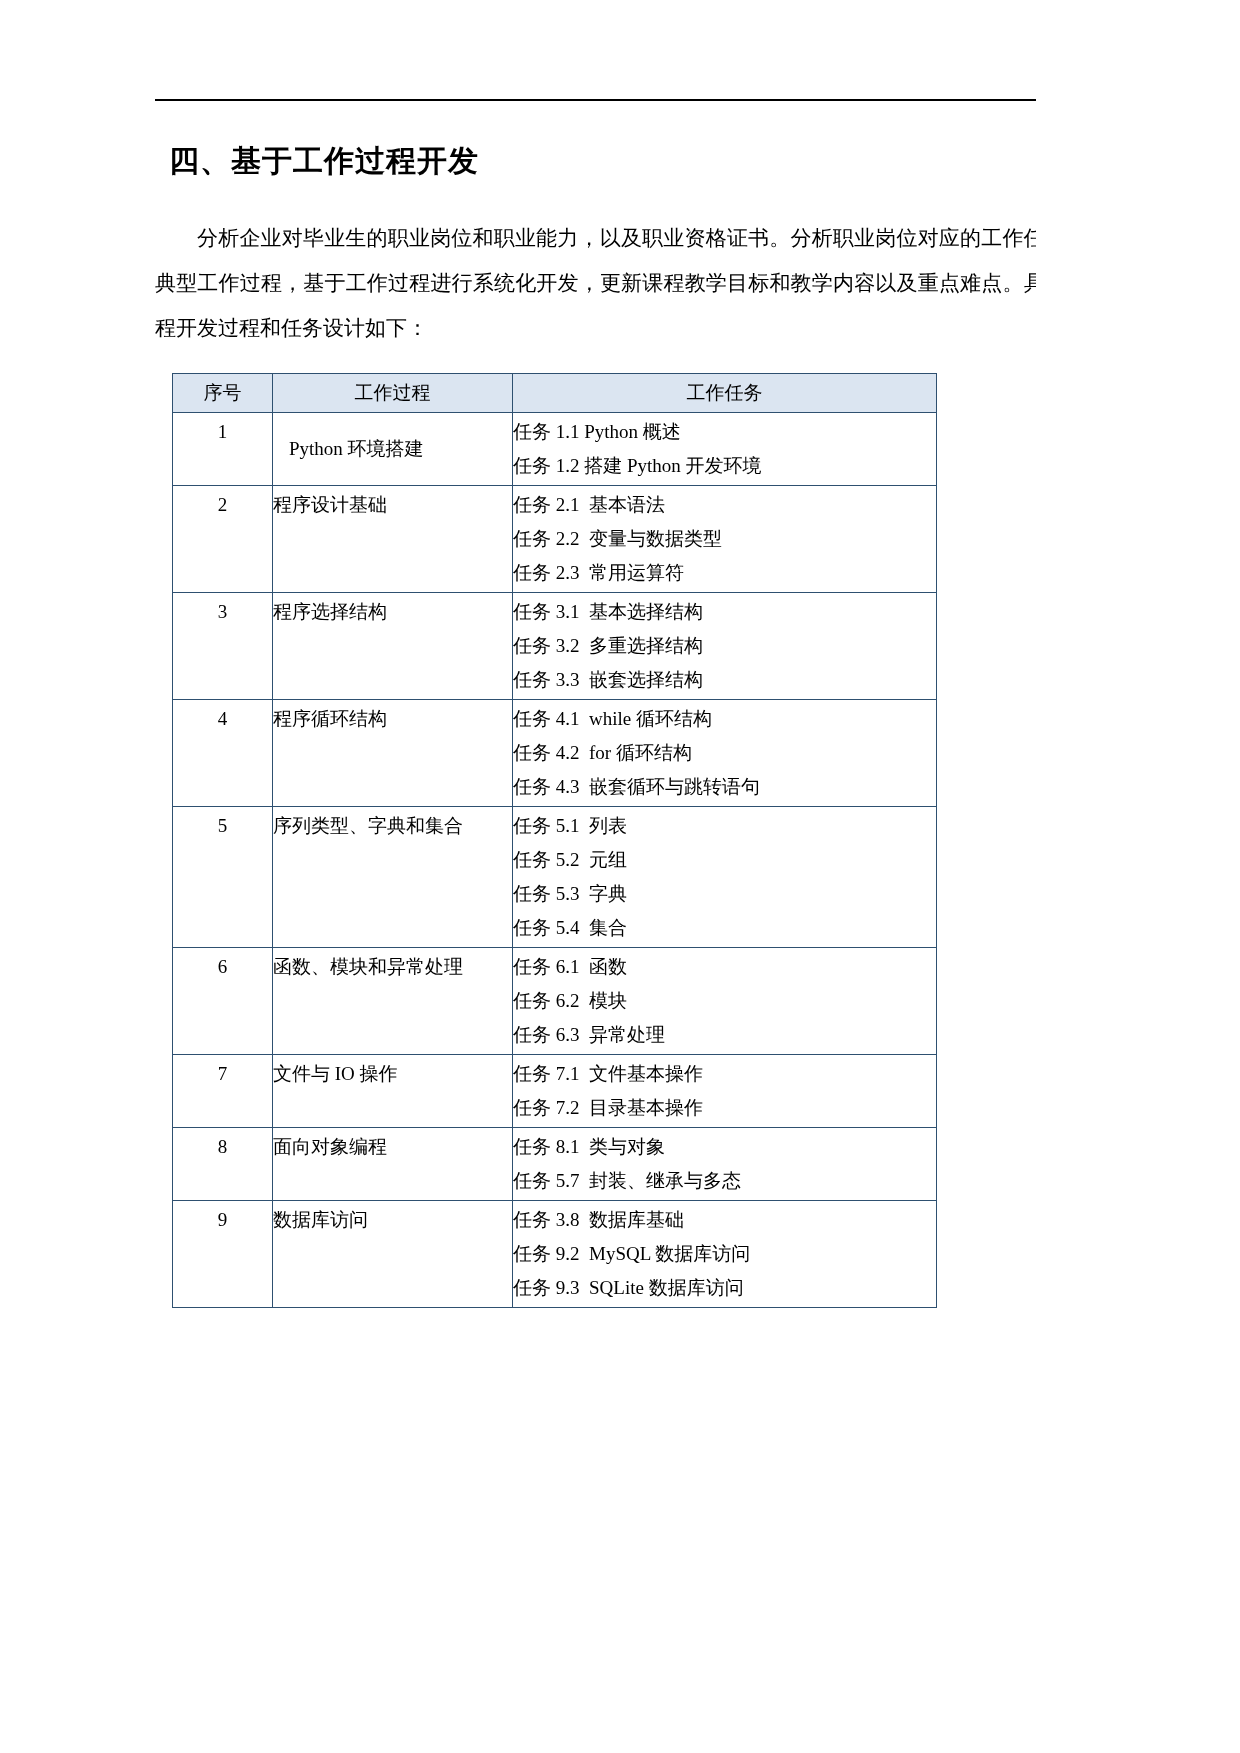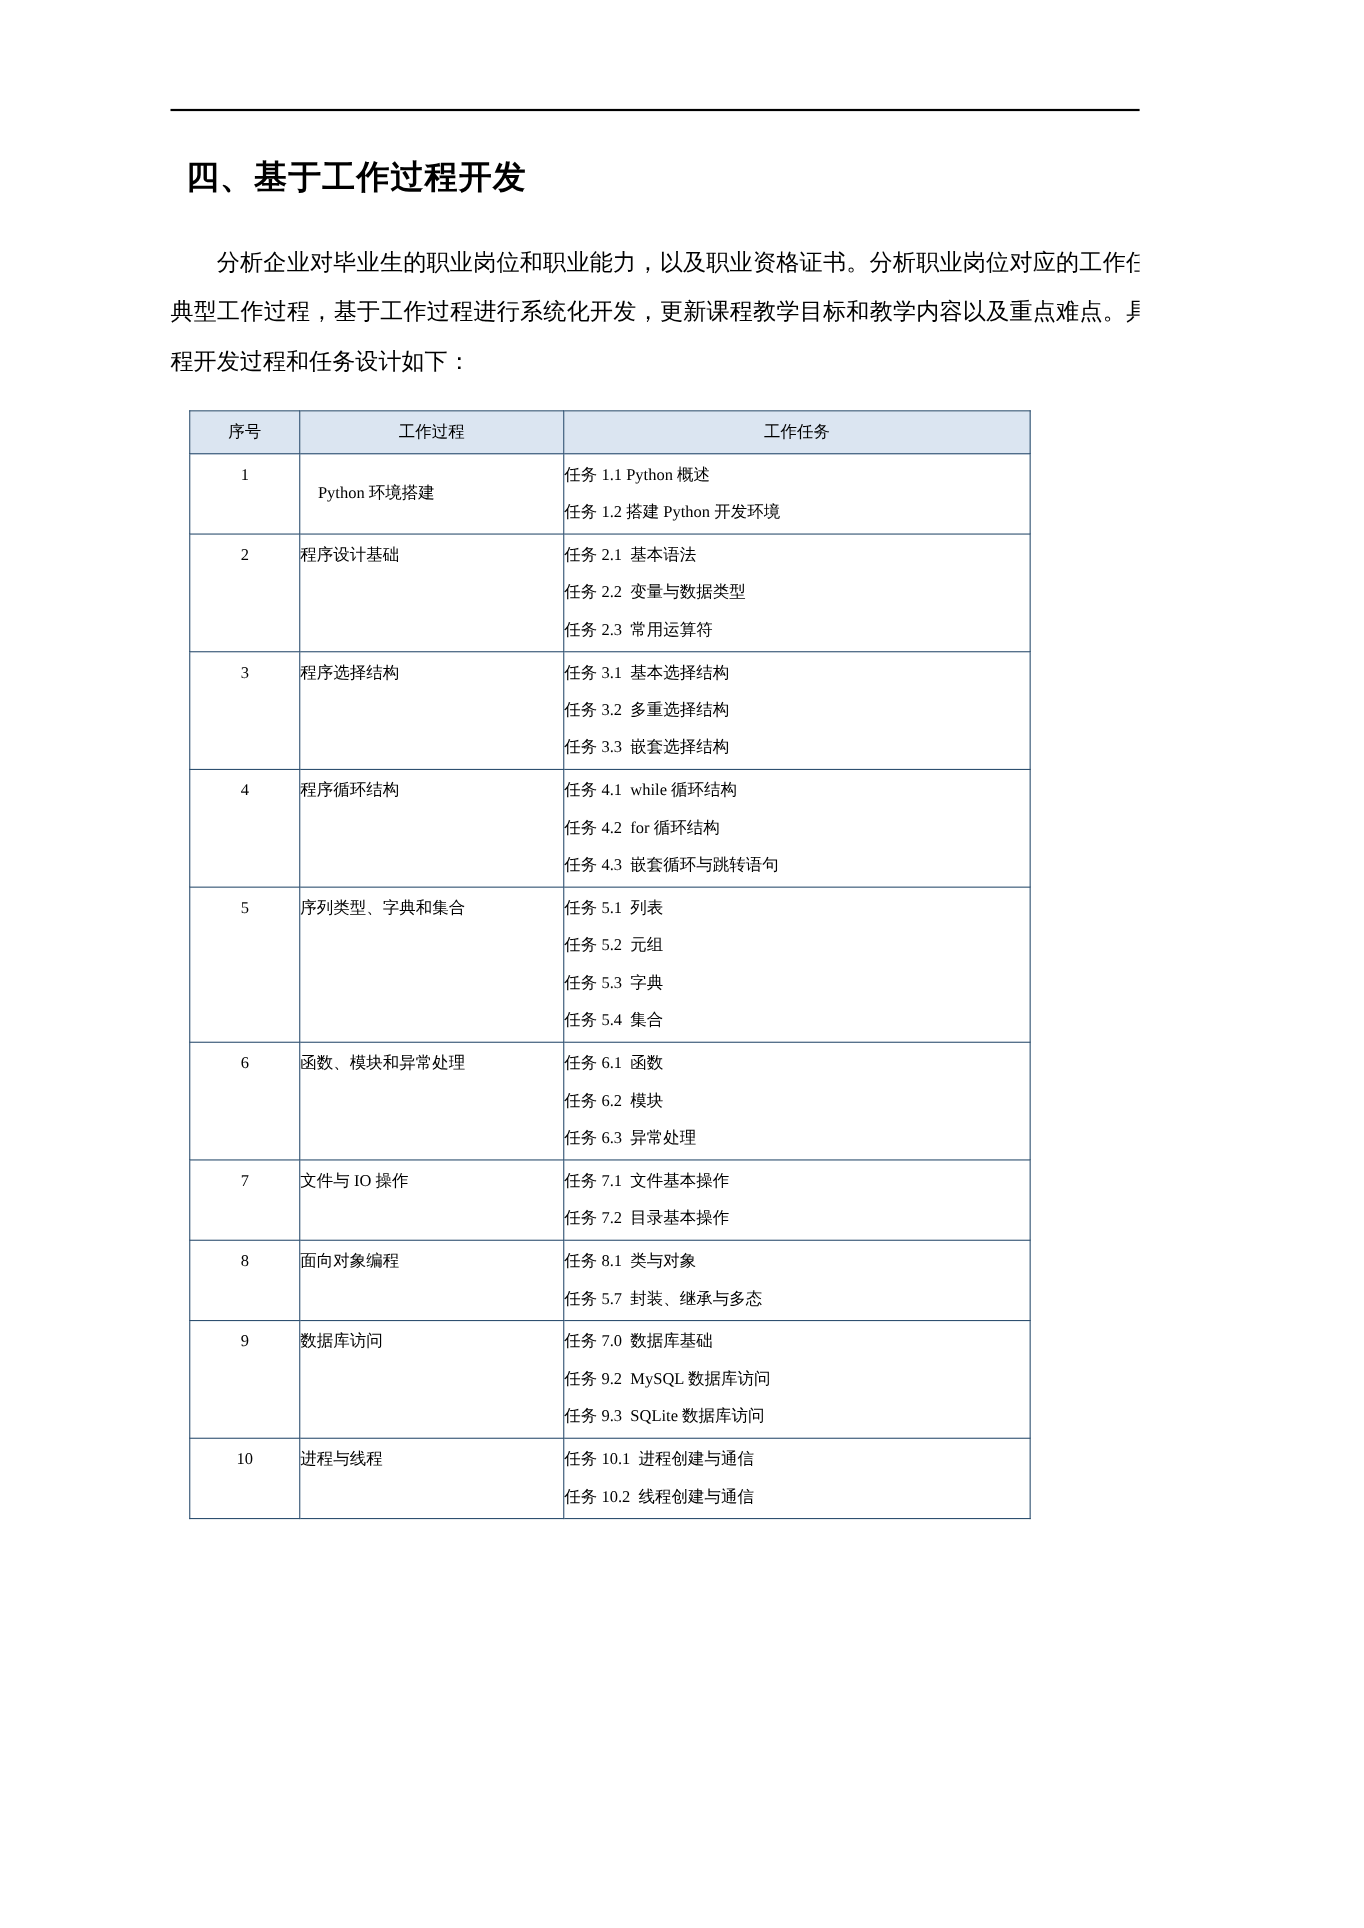--- a/index.html
+++ b/index.html
@@ -47,21 +47,21 @@
     font-size: 21px;
     line-height: 45px;
     text-align: justify;
     text-indent: 2em;
   }
   table.course-table {
     margin: 22px 0 0 17px;
     border-collapse: collapse;
     width: 764px;
     table-layout: fixed;
-    font-size: 15px;
+    font-size: 19px;
   }
   table.course-table td {
     border: 1px solid #2e5070;
     padding: 2px 0;
     vertical-align: top;
     line-height: 34px;
   }
   td.hdr {
     background: #dbe5f1;
     text-align: center;
@@ -192,32 +192,24 @@
           <td class="tasks-cell">
             <div class="task-line">任务 8.1  类与对象</div>
             <div class="task-line">任务 5.7  封装、继承与多态</div>
           </td>
         </tr>
 
         <tr>
           <td class="num-cell">9</td>
           <td class="process-cell">数据库访问</td>
           <td class="tasks-cell">
-            <div class="task-line">任务 7.0  数据库基础</div>
+            <div class="task-line">任务 3.8  数据库基础</div>
             <div class="task-line">任务 9.2  MySQL 数据库访问</div>
             <div class="task-line">任务 9.3  SQLite 数据库访问</div>
           </td>
         </tr>
 
-        <tr>
-          <td class="num-cell">10</td>
-          <td class="process-cell">进程与线程</td>
-          <td class="tasks-cell">
-            <div class="task-line">任务 10.1  进程创建与通信</div>
-            <div class="task-line">任务 10.2  线程创建与通信</div>
-          </td>
-        </tr>
 
       </tbody>
     </table>
 
   </div>
 </div>
 
 </body></html>

